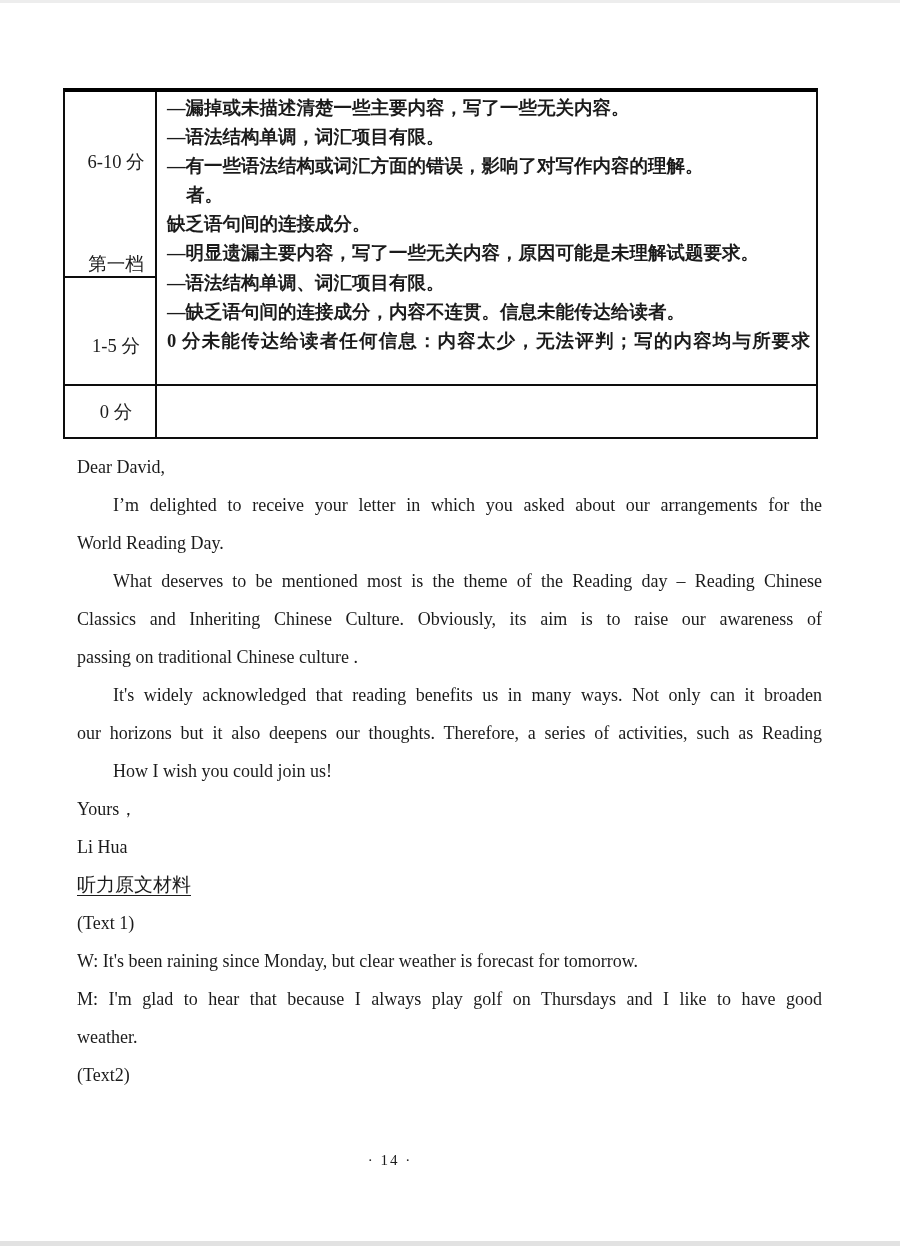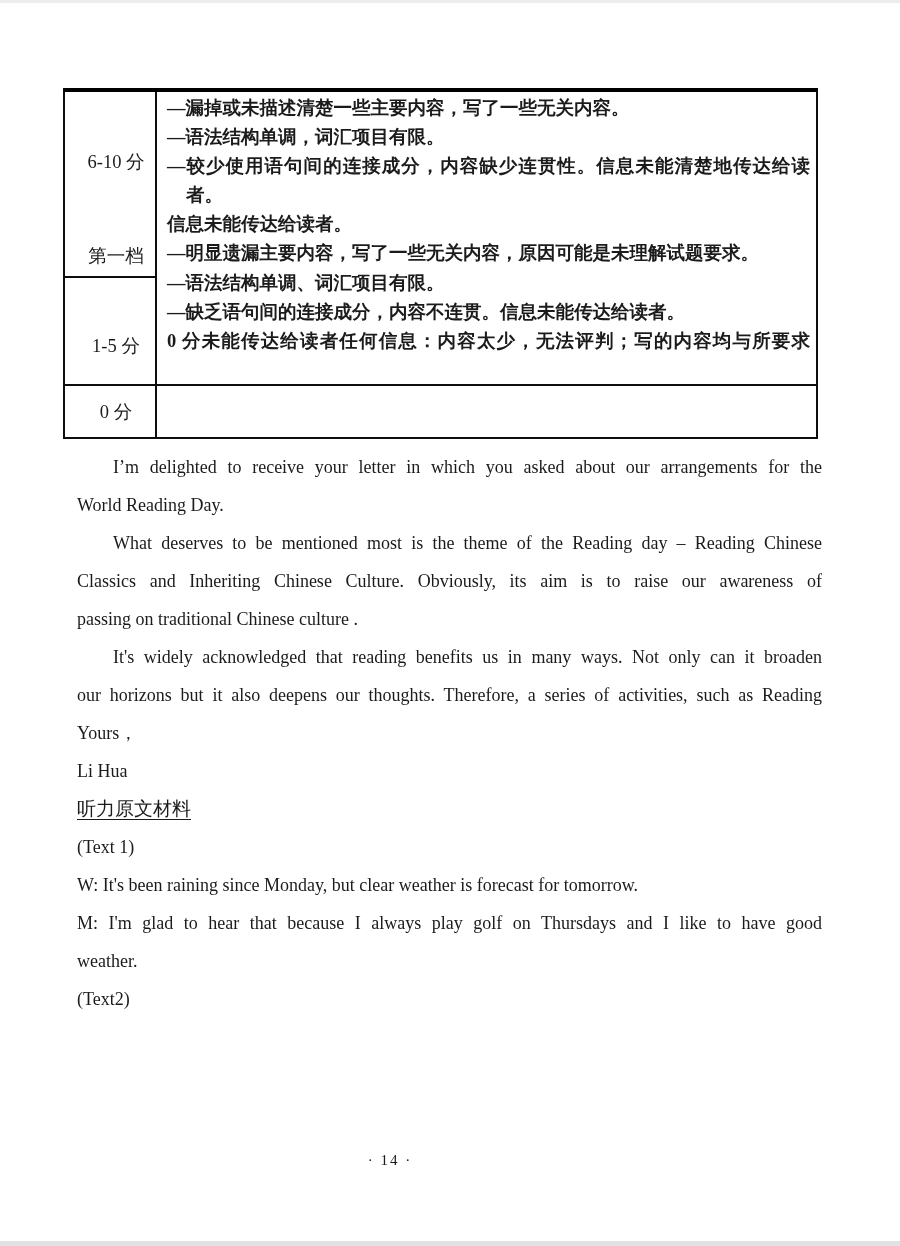--- a/index.html
+++ b/index.html
@@ -15,21 +15,21 @@
   .rubric{
     position:absolute;left:63px;top:88px;width:755px;height:351px;
     border:2px solid #0d0d0d;border-top:4px solid #000;box-sizing:border-box;
     font-size:18.5px;
   }
   .rubric .vdiv{position:absolute;left:90px;top:0;bottom:0;width:2px;background:#0d0d0d;}
   .rubric .hline-left{position:absolute;left:0;top:184px;width:90px;height:2px;background:#0d0d0d;}
   .rubric .hline-full{position:absolute;left:0;top:292px;width:100%;height:2px;background:#0d0d0d;}
   .rubric .lbl{position:absolute;left:0;width:102px;text-align:center;line-height:28px;}
   .lbl.band2{top:56px;}
-  .lbl.band1name{top:150px;}
+  .lbl.band1name{top:158px;}
   .lbl.band1score{top:240px;}
   .lbl.zero{top:306px;}
   .rubric .rcol{position:absolute;left:102px;right:6px;top:2px;}
   .rline{line-height:29.1px;white-space:nowrap;font-weight:bold;}
   .rline.stretch{white-space:normal;text-align:justify;text-align-last:justify;}
   .rline.hang{padding-left:19px;}
 
   
   .flow{
     position:absolute;left:77px;top:448px;width:745px;
@@ -59,42 +59,44 @@
   <div class="hline-full"></div>
 
   <div class="lbl band2">6-10 分</div>
   <div class="lbl band1name">第一档</div>
   <div class="lbl band1score">1-5 分</div>
   <div class="lbl zero">0 分</div>
 
   <div class="rcol">
     <div class="rline">—漏掉或未描述清楚一些主要内容，写了一些无关内容。</div>
     <div class="rline">—语法结构单调，词汇项目有限。</div>
-    <div class="rline stretch">—较少使用语句间的连接成分，内容缺少连贯性。信息未能清楚地传达给读</div>
+    <div class="rline">—有一些语法结构或词汇方面的错误，影响了对写作内容的理解。</div>
     <div class="rline hang">者。</div>
-    <div class="rline">信息未能传达给读者。</div>
+    <div class="rline">缺乏语句间的连接成分。</div>
     <div class="rline">—明显遗漏主要内容，写了一些无关内容，原因可能是未理解试题要求。</div>
     <div class="rline">—语法结构单调、词汇项目有限。</div>
     <div class="rline">—缺乏语句间的连接成分，内容不连贯。信息未能传达给读者。</div>
     <div class="rline stretch">0 分未能传达给读者任何信息：内容太少，无法评判；写的内容均与所要求</div>
   </div>
 </div>
 
 <div class="flow">
+  <div class="ln">Dear David,</div>
 
   <div class="ln indent stretch">I’m delighted to receive your letter in which you asked about our arrangements for the</div>
   <div class="ln">World Reading Day.</div>
 
   <div class="ln indent stretch">What deserves to be mentioned most is the theme of the Reading day – Reading Chinese</div>
   <div class="ln stretch">Classics and Inheriting Chinese Culture. Obviously, its aim is to raise our awareness of</div>
   <div class="ln">passing on traditional Chinese culture .</div>
 
   <div class="ln indent stretch">It's widely acknowledged that reading benefits us in many ways. Not only can it broaden</div>
   <div class="ln stretch">our horizons but it also deepens our thoughts. Therefore, a series of activities, such as Reading</div>
 
+  <div class="ln indent">How I wish you could join us!</div>
 
   <div class="ln right">Yours，</div>
   <div class="ln right">Li Hua</div>
 
   <div class="ln cjk underline"><span>听力原文材料</span></div>
 
   <div class="ln">(Text 1)</div>
   <div class="ln">W: It's been raining since Monday, but clear weather is forecast for tomorrow.</div>
   <div class="ln stretch">M: I'm glad to hear that because I always play golf on Thursdays and I like to have good</div>
   <div class="ln">weather.</div>

